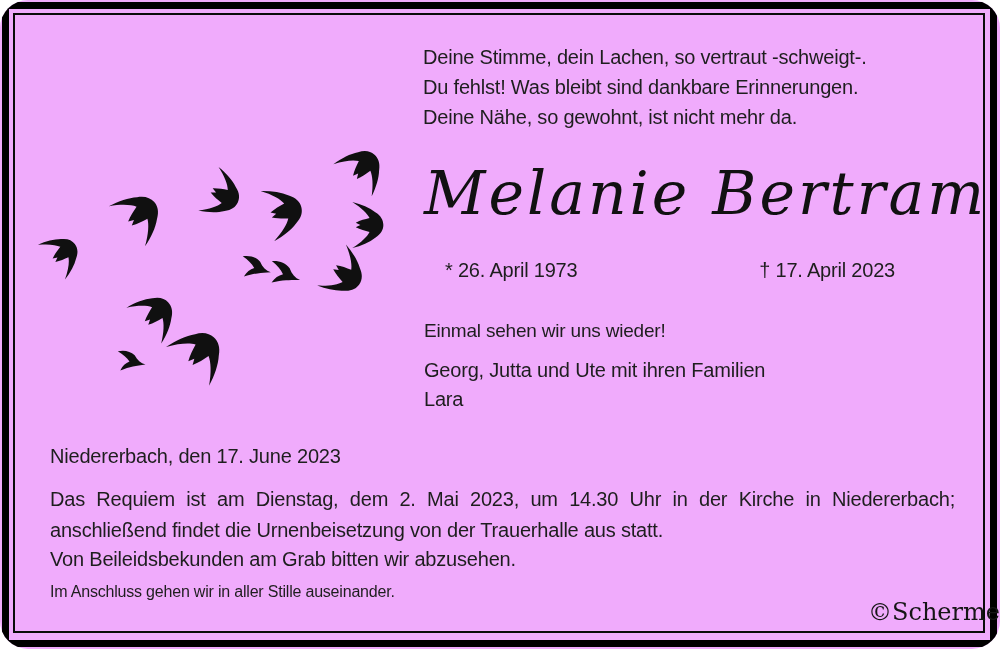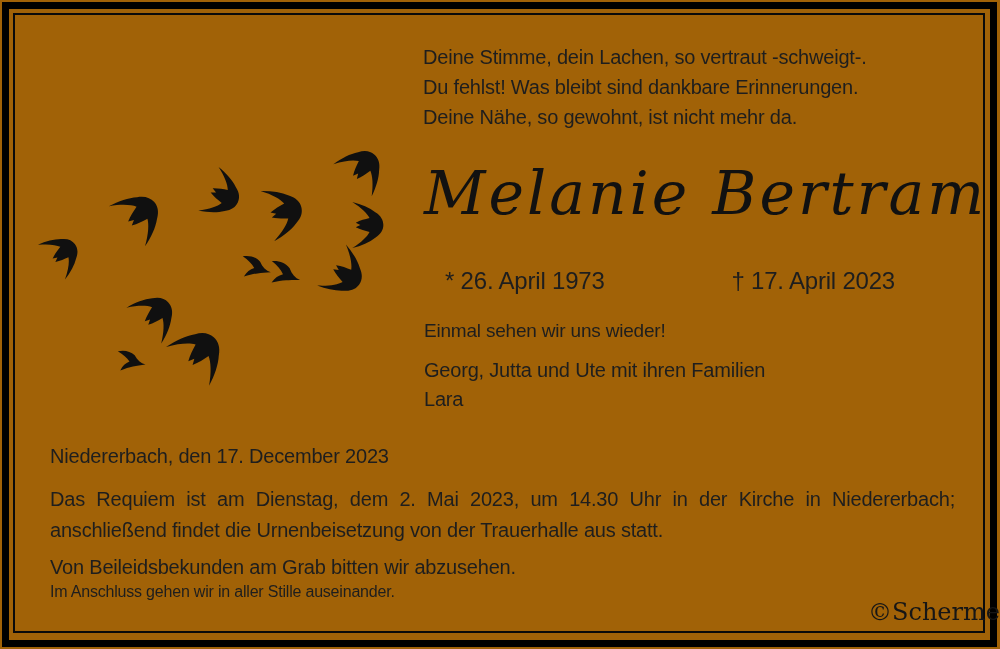--- a/index.html
+++ b/index.html
@@ -4,24 +4,25 @@
 <style>
   html, body {
     margin: 0;
     padding: 0;
     background: #ffffff;
   }
   .page {
     position: relative;
     width: 1000px;
     height: 649px;
-    background: #a16207;
+    background: #f0abfc;
     color: #1e1e1e;
     font-family: "Liberation Sans", sans-serif;
     overflow: hidden;
+    border-radius: 28px;
   }
   
   .outer-frame {
     position: absolute;
     left: 2px; top: 2px; right: 3px; bottom: 2px;
     border: 7px solid #000000;
     pointer-events: none;
   }
   .inner-frame {
     position: absolute;
@@ -53,23 +54,22 @@
     letter-spacing: 3px;
     color: #111111;
     white-space: nowrap;
   }
   .dates {
     position: absolute;
     left: 445px; top: 259px;
     width: 450px;
     display: flex;
     justify-content: space-between;
-    font-size: 24px;
+    font-size: 20px;
     letter-spacing: -0.2px;
-    margin-top: 8px;
   }
   .farewell {
     position: absolute;
     left: 424px; top: 320px;
     font-size: 19px;
     letter-spacing: -0.2px;
     white-space: nowrap;
   }
   .mourners {
     position: absolute;
@@ -95,21 +95,20 @@
     letter-spacing: -0.2px;
     text-align: justify;
     text-justify: inter-word;
   }
   .condolence {
     position: absolute;
     left: 50px; top: 548px;
     font-size: 20px;
     letter-spacing: -0.2px;
     white-space: nowrap;
-    margin-top: 8px;
   }
   .closing {
     position: absolute;
     left: 50px; top: 583px;
     font-size: 16px;
     letter-spacing: -0.2px;
     white-space: nowrap;
   }
   .signature {
     position: absolute;
@@ -160,21 +159,21 @@
     <span>† 17. April 2023</span>
   </div>
 
   <div class="farewell">Einmal sehen wir uns wieder!</div>
 
   <div class="mourners">
     <div>Georg, Jutta und Ute mit ihren Familien</div>
     <div>Lara</div>
   </div>
 
-  <div class="place-date">Niedererbach, den 17. December 2023</div>
+  <div class="place-date">Niedererbach, den 17. June 2023</div>
 
   <div class="requiem">Das Requiem ist am Dienstag, dem 2. Mai 2023, um 14.30 Uhr in der Kirche in Niedererbach; anschließend findet die Urnenbeisetzung von der Trauerhalle aus statt.</div>
 
   <div class="condolence">Von Beileidsbekunden am Grab bitten wir abzusehen.</div>
 
   <div class="closing">Im Anschluss gehen wir in aller Stille auseinander.</div>
 
   <div class="signature">©Schermert</div>
 
 </div>

